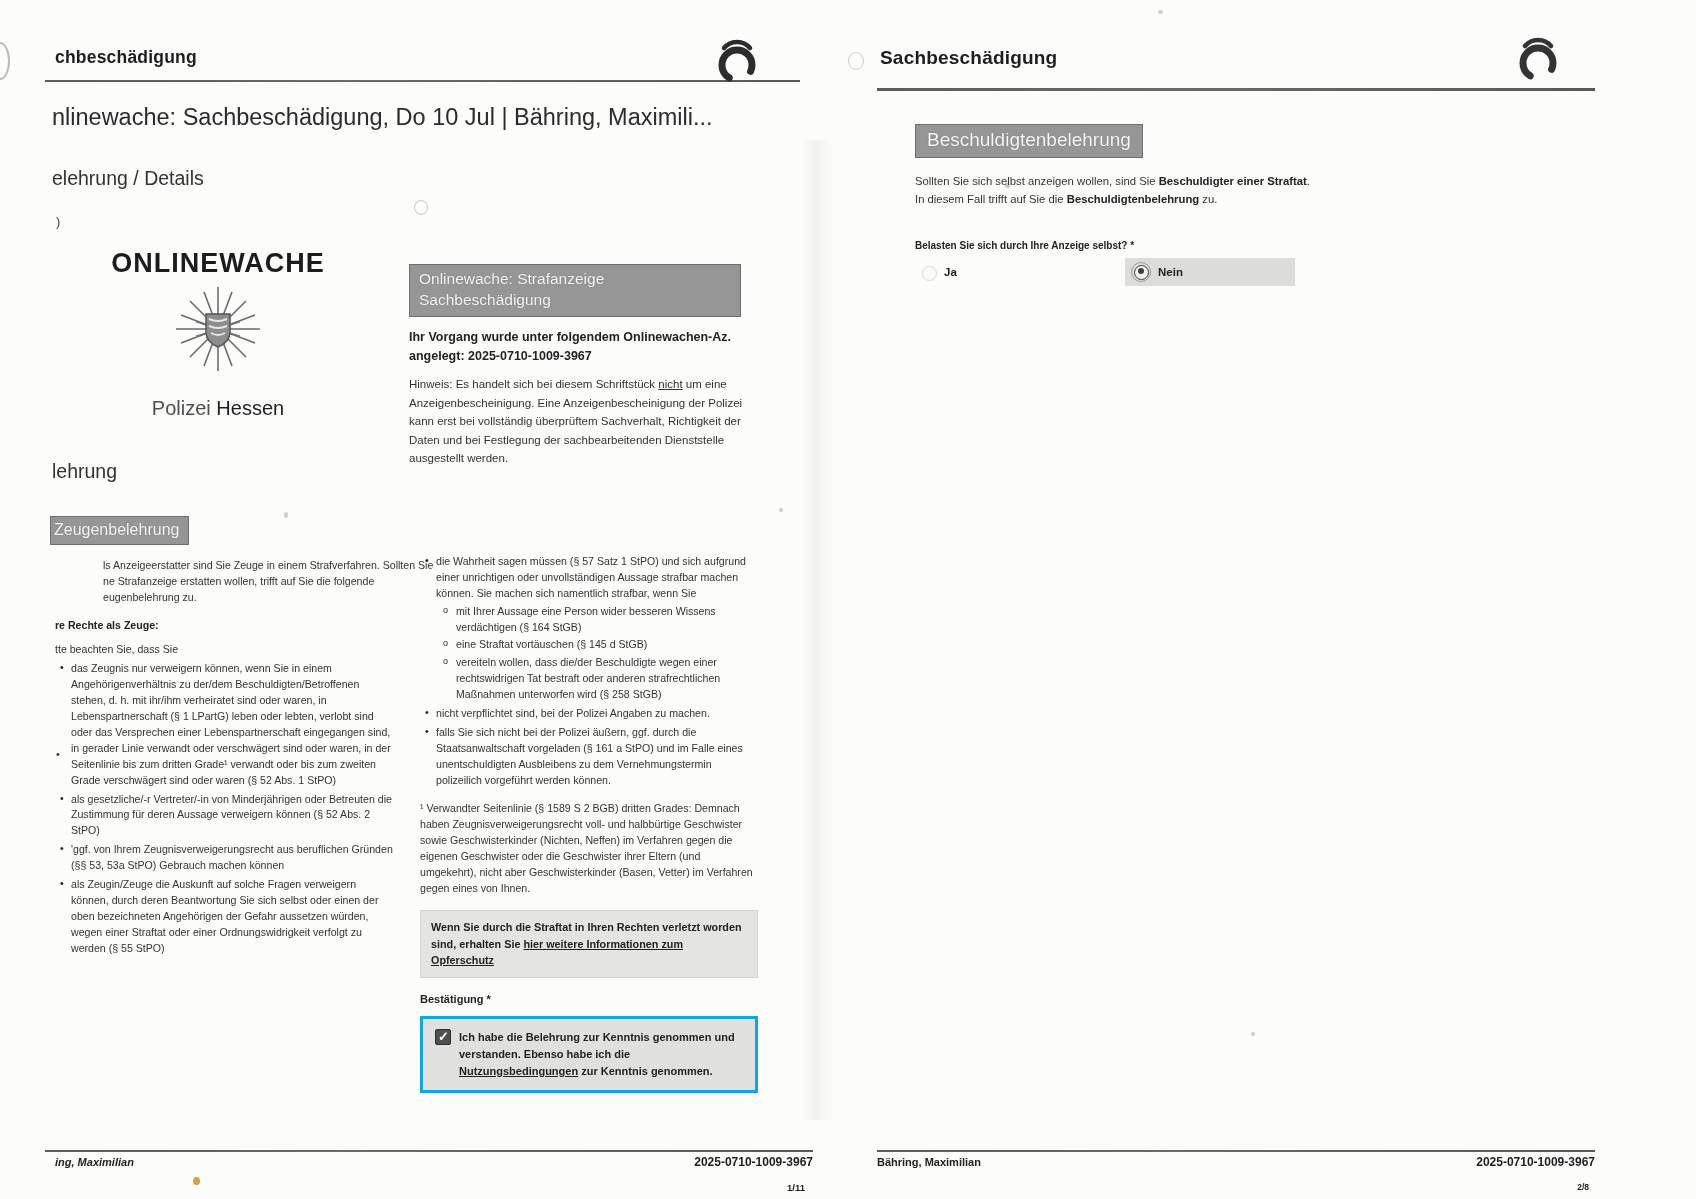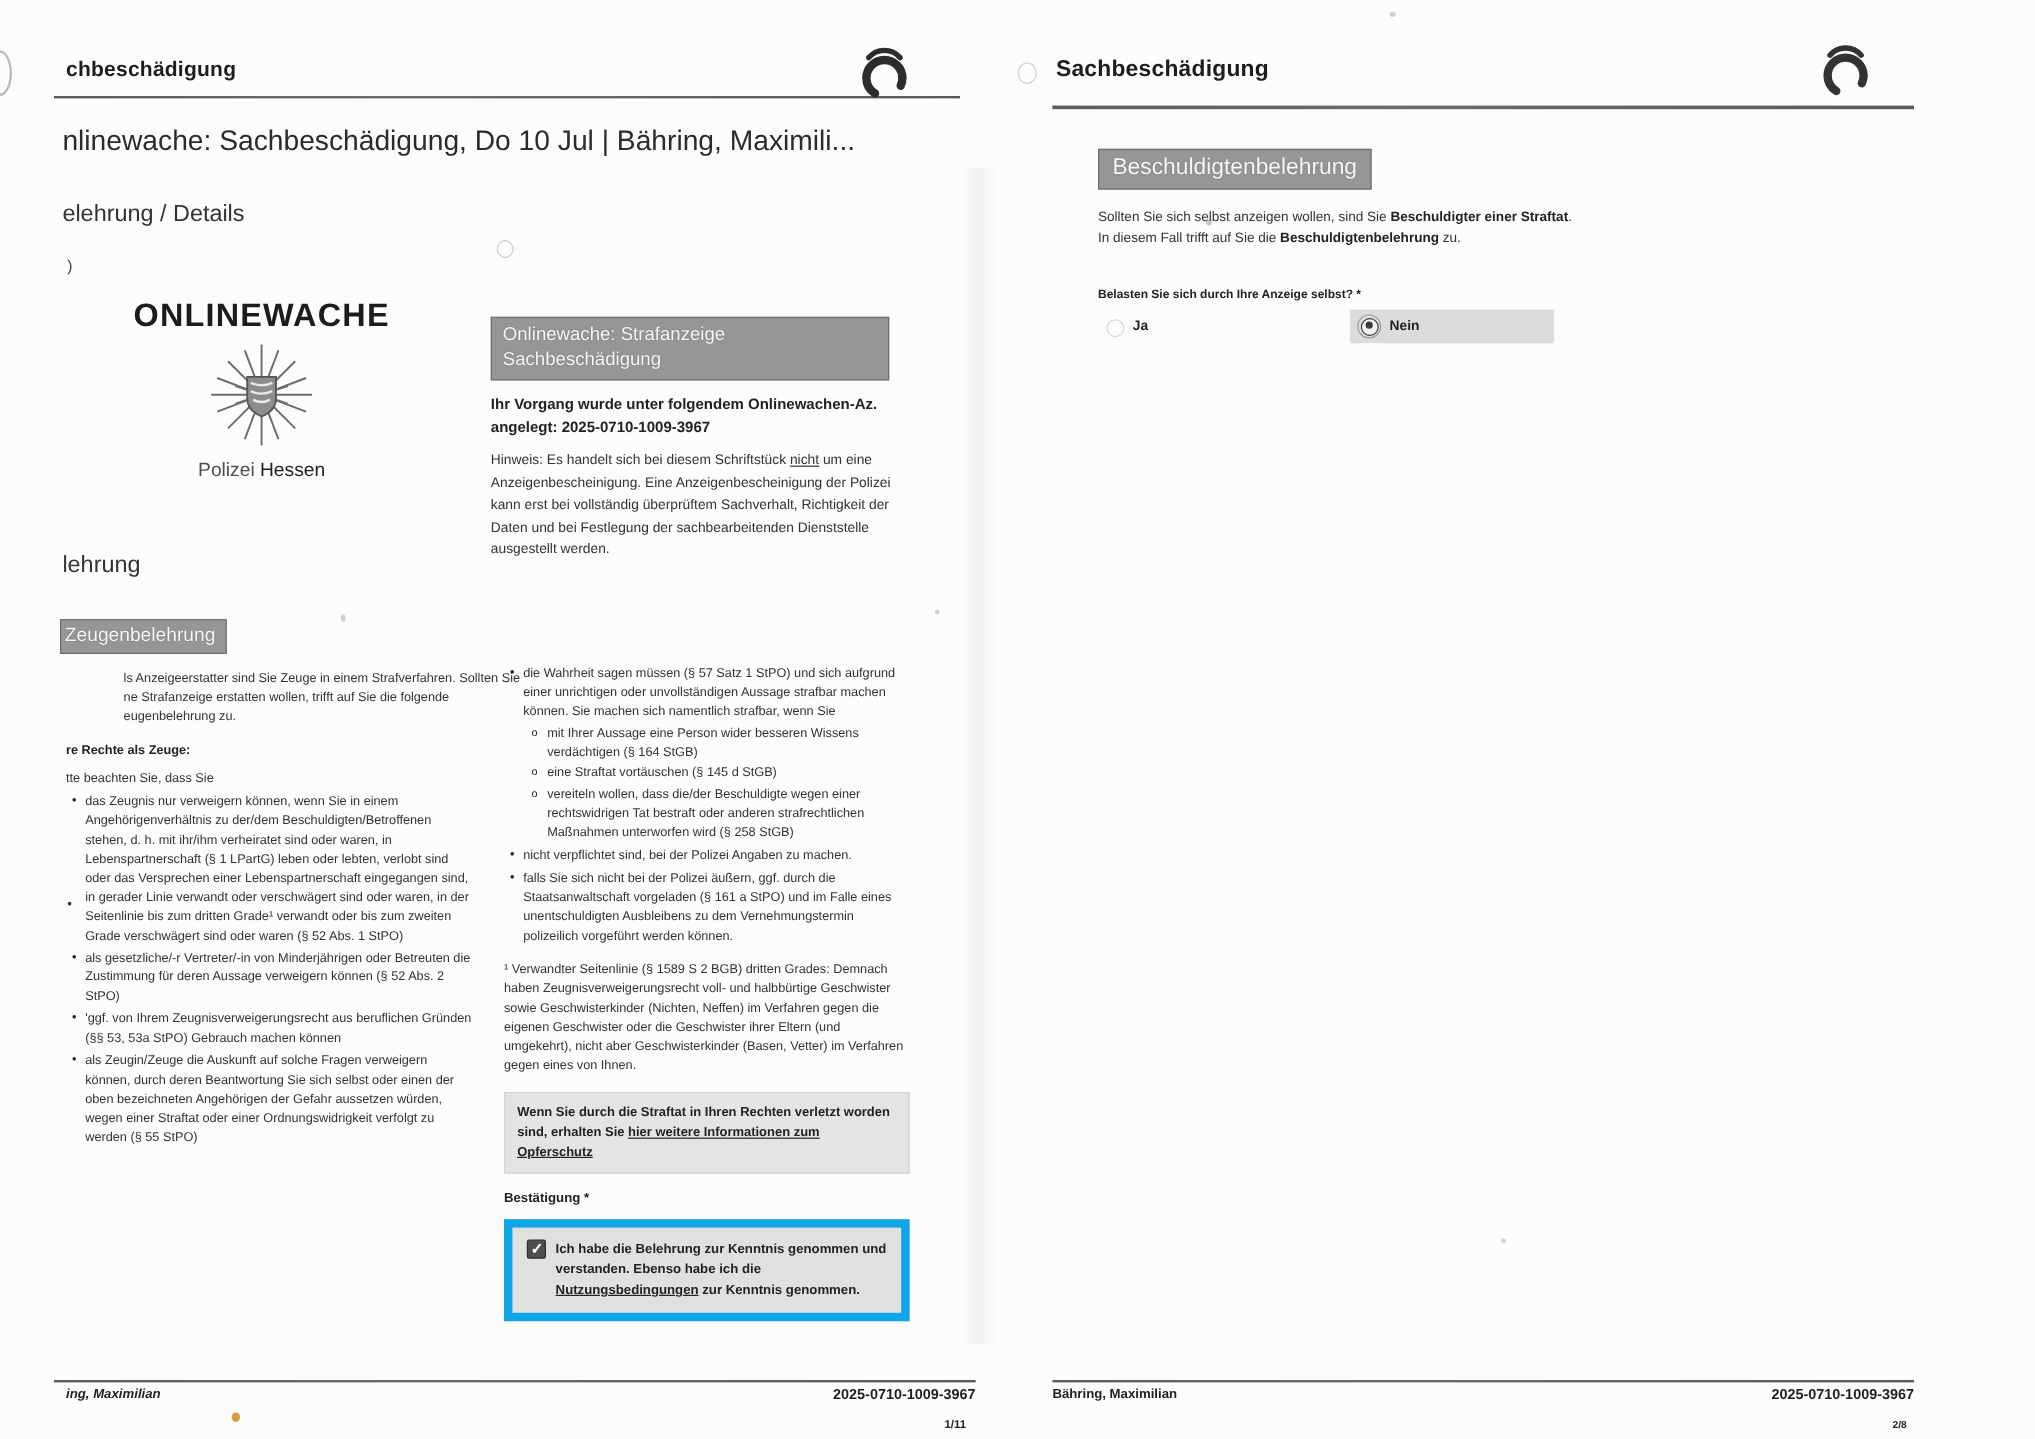--- a/index.html
+++ b/index.html
@@ -12,21 +12,21 @@
   .abs{position:absolute;}
   
   .pg-header-title{font-weight:bold;font-size:17.5px;color:#1d1d1d;letter-spacing:.2px;}
   .rule{height:2px;background:linear-gradient(90deg,#4a4a4a, #5a5a5a 40%, #474747);opacity:.9;}
   .doc-title{font-size:23.5px;color:#2b2b2b;}
   .breadcrumb{font-size:19.5px;color:#333;}
   .stray{font-size:13px;color:#444;}
   
   .brand{width:240px;text-align:center;}
   .brand .wordmark{font-size:27px;font-weight:bold;color:#1c1c1c;letter-spacing:1px;}
-  .brand .org{font-size:16px;margin-top:2px;}
+  .brand .org{font-size:20px;margin-top:16px;}
   .brand .org .light{color:#4f4f4f;}
   .brand .org .dark{color:#1f1f1f;font-weight:500;}
   
   .badge{
     display:inline-block;background:#969696;border:1px solid #6e6e6e;
     color:#f7f7f7;text-shadow:0 0 1px rgba(0,0,0,.35);
     padding:4px 9px 5px 9px;
   }
   .badge.clip{overflow:hidden;}
   .badge.clip .t{display:inline-block;margin-left:-6px;}
@@ -43,21 +43,21 @@
   ul.bl{list-style:none;margin:4px 0 0 0;padding:0 0 0 16px;}
   ul.bl>li{position:relative;margin:0 0 3px 0;}
   ul.bl>li::before{content:"•";position:absolute;left:-11px;top:-1px;color:#222;}
   ul.sub{list-style:none;margin:2px 0 2px 0;padding:0 0 0 20px;}
   ul.sub>li{position:relative;margin:0 0 2px 0;}
   ul.sub>li::before{content:"o";position:absolute;left:-13px;top:0;font-size:9px;color:#222;}
   .footnote{margin-top:13px;font-size:10.6px;line-height:1.5;color:#333;}
   .graybox{background:#e4e4e2;border:1px solid #d3d3d0;padding:8px 10px;margin-top:13px;}
   .graybox .txt{font-size:10.8px;line-height:1.55;font-weight:bold;color:#222;}
   .confirm-label{margin-top:13px;font-size:11px;font-weight:bold;color:#222;}
-  .confirm-box{background:#e0e0de;border:7px solid #0ea5e9;padding:10px 12px;margin-top:8px;display:flex;gap:8px;}
+  .confirm-box{background:#e0e0de;border:3px solid #0ea5e9;padding:10px 12px;margin-top:8px;display:flex;gap:8px;}
   .checkbox{flex:0 0 auto;width:14px;height:14px;background:#4f4f4f;border:1px solid #2f2f2f;border-radius:2px;position:relative;}
   .checkbox::after{content:"✓";position:absolute;left:2px;top:-3px;color:#fff;font-size:13px;font-weight:bold;}
   .confirm-txt{font-size:11px;line-height:1.55;font-weight:bold;color:#222;}
   a.doclink{color:inherit;text-decoration:underline;cursor:pointer;}
   
   .footer-name{font-size:11px;font-weight:bold;color:#222;}
   .footer-case{font-size:12px;font-weight:bold;color:#1e1e1e;}
   .footer-page{font-size:9.5px;font-weight:bold;color:#222;}
   
   .q-label{font-size:10px;font-weight:bold;color:#222;}

